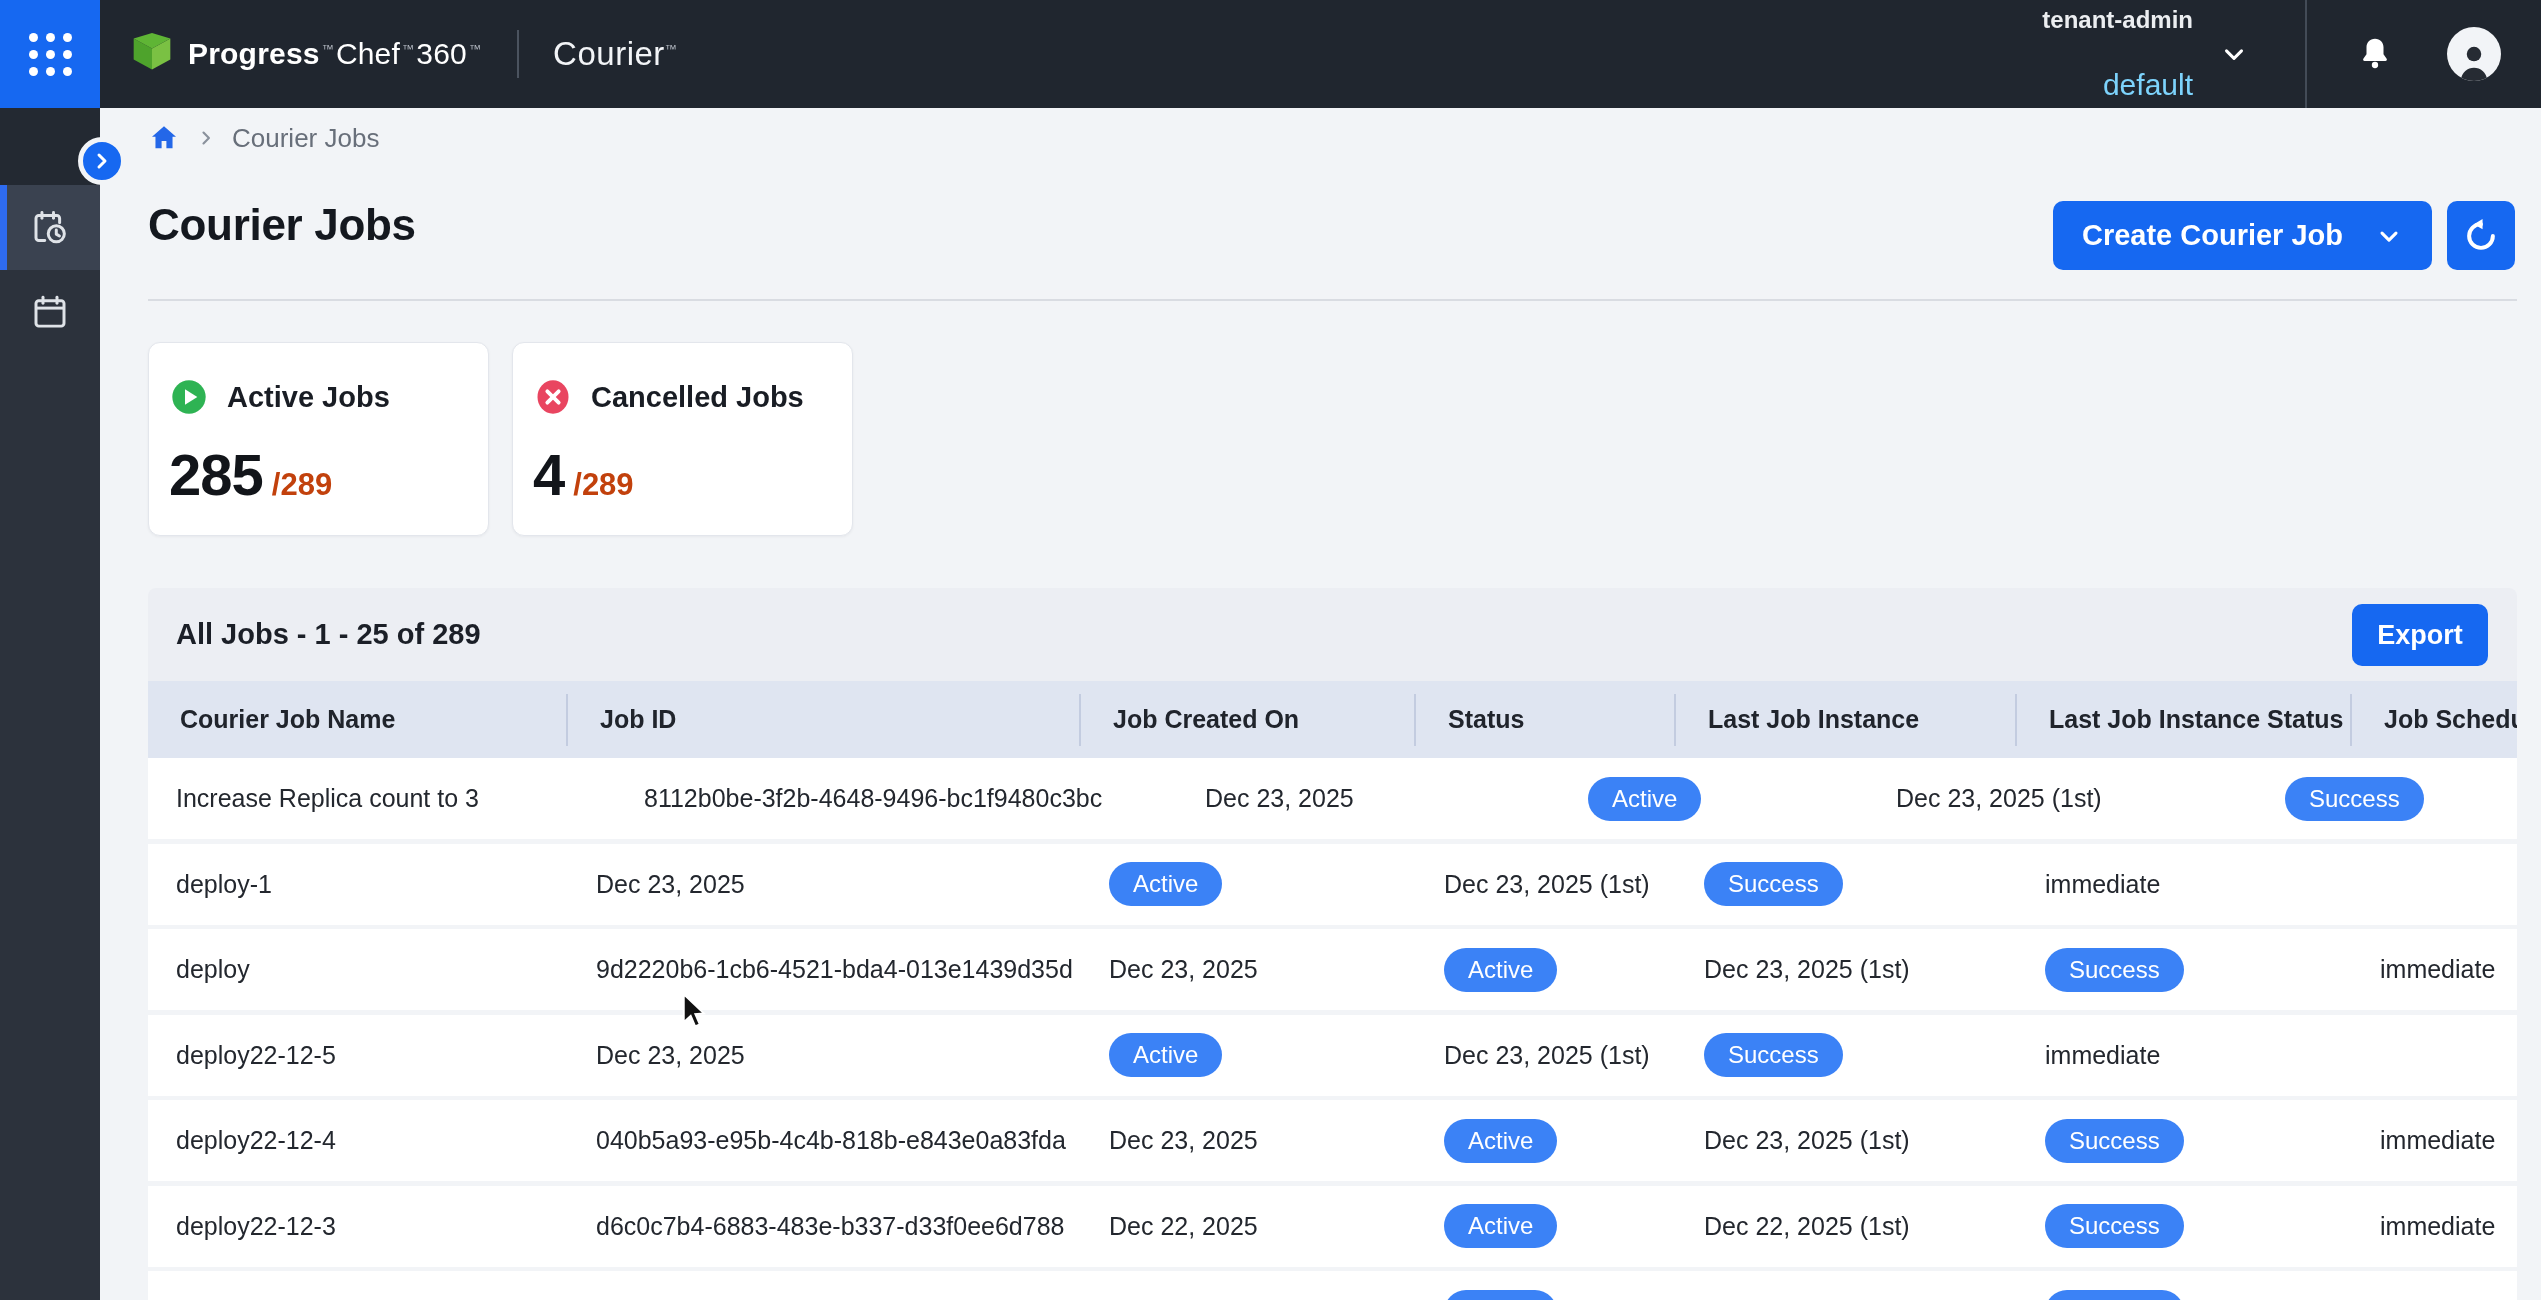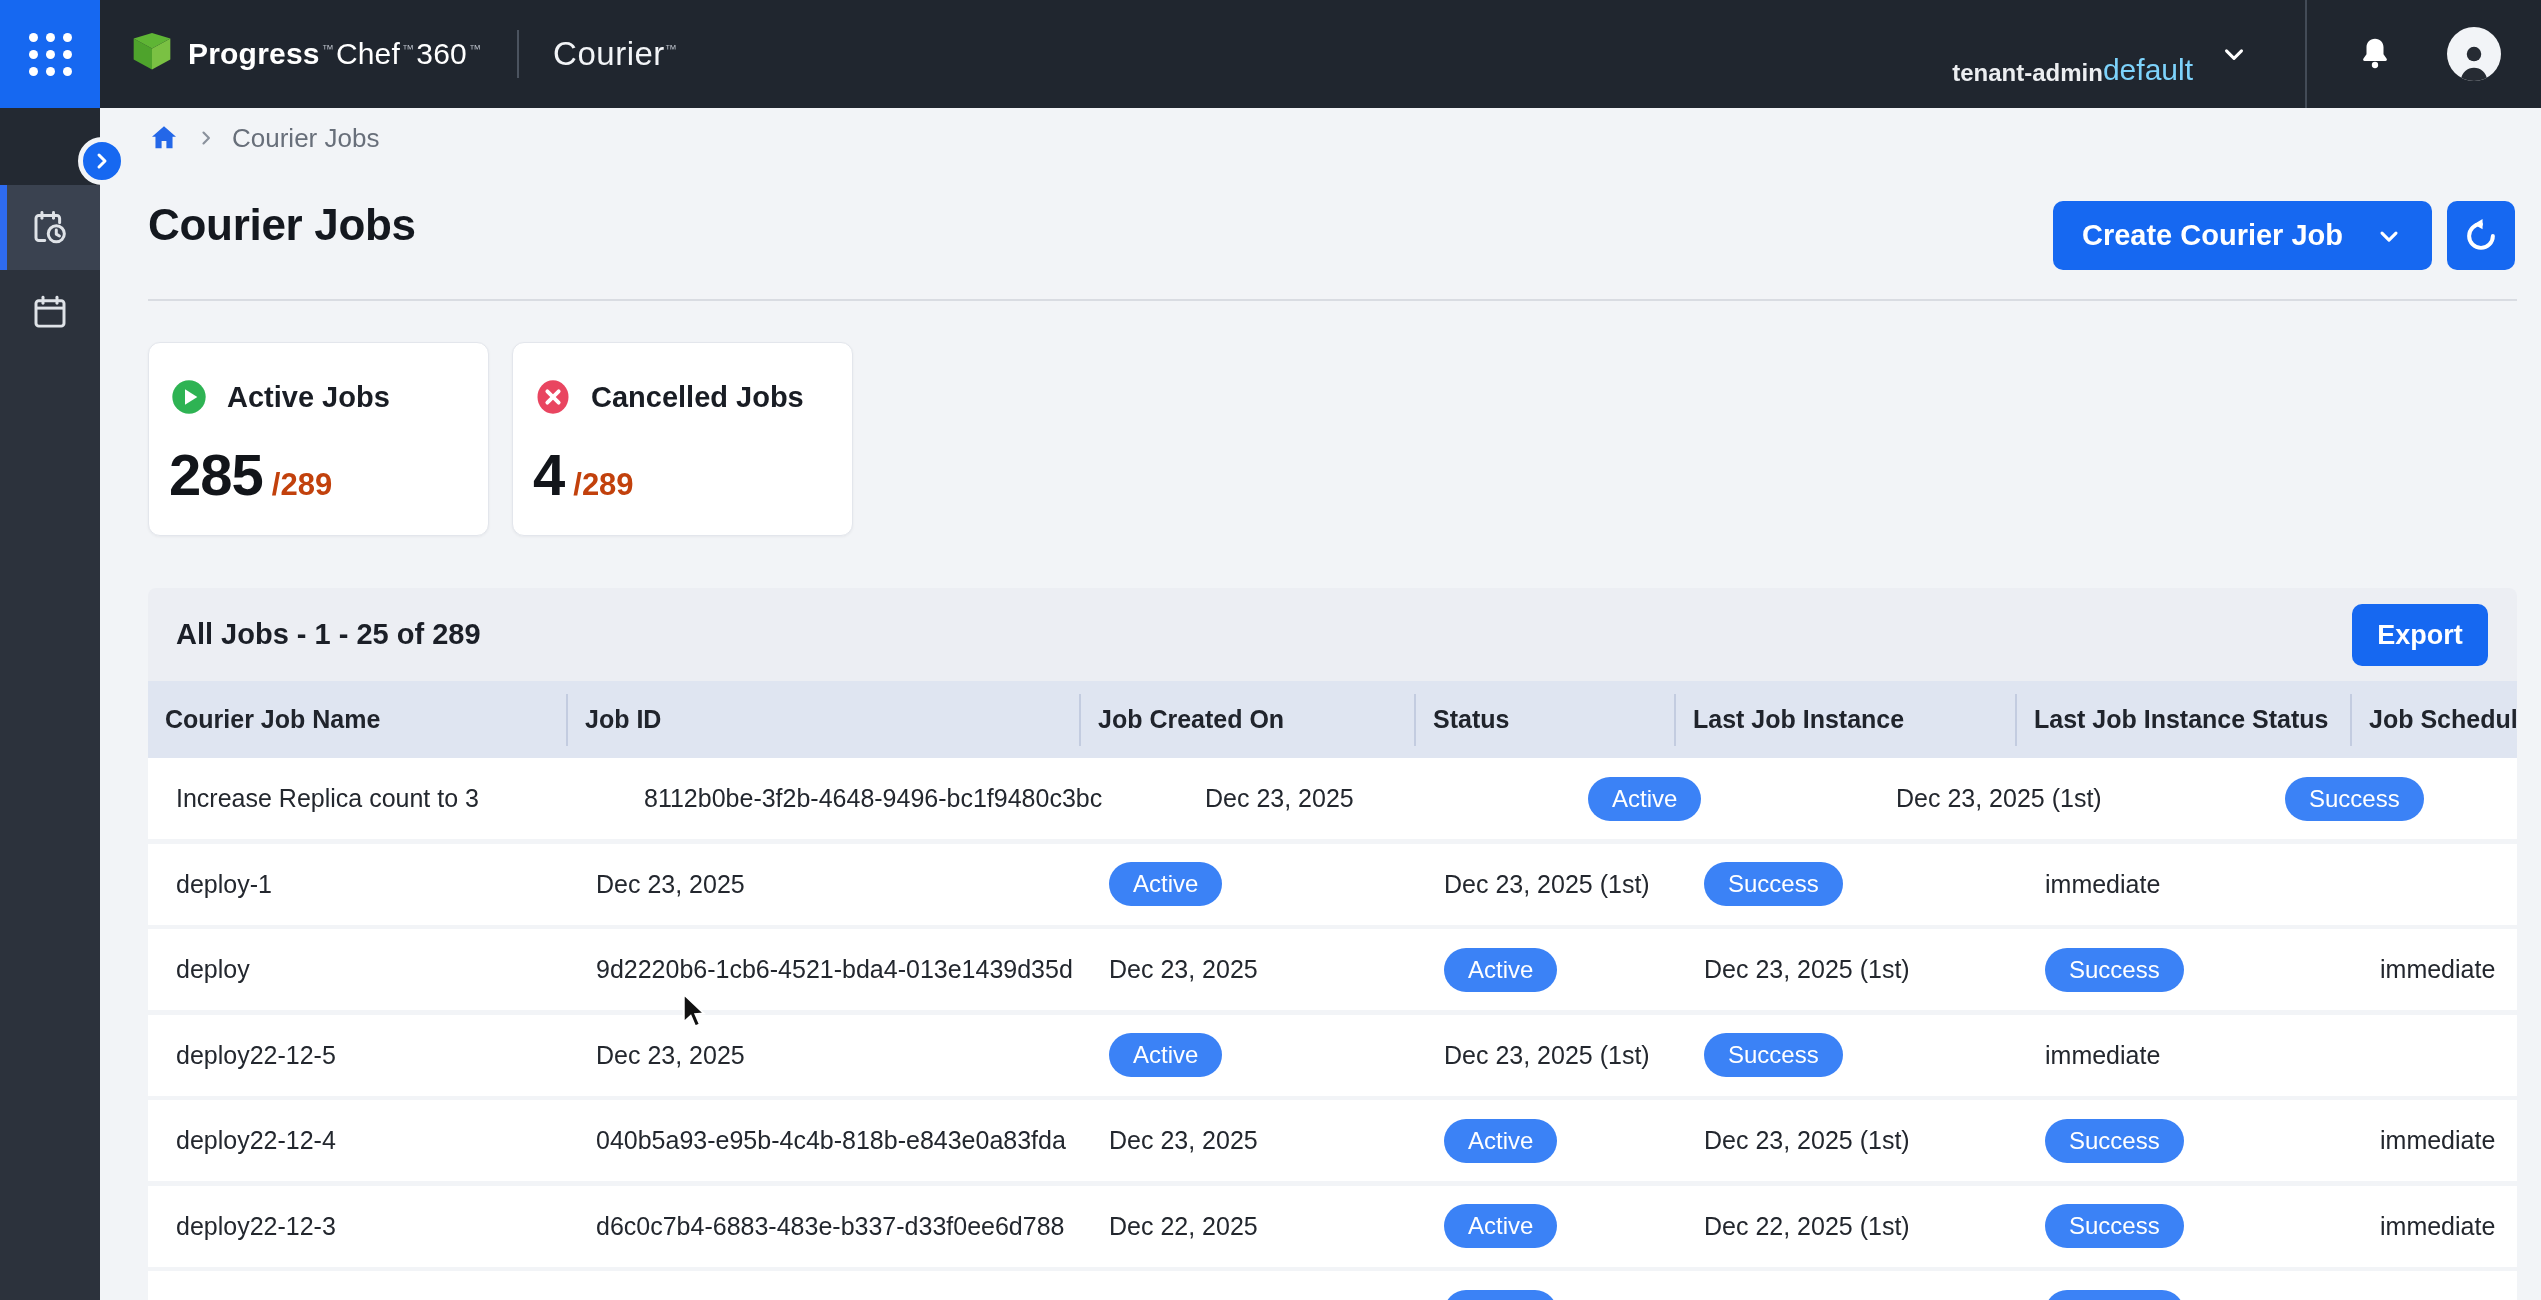--- a/index.html
+++ b/index.html
@@ -16,21 +16,21 @@
   .brand{display:flex;align-items:center;margin-left:30px;}
   .brand svg{margin-right:14px;}
   .brand-text{font-size:30px;color:#fff;letter-spacing:.2px;white-space:nowrap;}
   .brand-text .b{font-weight:700;}
   .brand-text sup{font-size:12px;color:#b7bdc6;margin:0 2px;}
   .tb-divider{width:2px;height:48px;background:#4b535f;margin:0 34px;}
   .product{font-size:33px;font-weight:300;color:#f2f4f7;letter-spacing:.5px;}
   .product sup{font-size:12px;color:#b7bdc6;}
   .tb-spacer{flex:1;}
   .user-menu{display:flex;align-items:center;cursor:pointer;margin-right:56px;}
-  .user-texts{display:flex;flex-direction:row;align-items:flex-end;margin-right:26px;}
+  .user-texts{display:flex;flex-direction:column;align-items:flex-end;margin-right:26px;}
   .user-role{font-size:24px;color:#eceef1;font-weight:600;line-height:1.25;}
   .user-tenant{font-size:30px;color:#7dd3fc;line-height:1.25;margin-top:31px;}
   .tb-vline{width:2px;height:108px;background:#434b57;}
   .bell-wrap{margin:0 52px 0 48px;cursor:pointer;display:flex;align-items:center;}
   .avatar{width:54px;height:54px;border-radius:50%;background:#f2f4f7;display:flex;align-items:flex-end;justify-content:center;overflow:hidden;margin-right:40px;cursor:pointer;}
   
   .sidebar{position:absolute;left:0;top:108px;width:100px;bottom:0;background:#2c323c;z-index:10;}
   .sb-top{height:77px;background:#232932;}
   .sb-item{height:85px;display:flex;align-items:center;justify-content:center;cursor:pointer;position:relative;}
   .sb-item.active{background:#3a4250;}
@@ -53,21 +53,21 @@
   .card-value{font-size:58px;font-weight:800;color:#12151a;letter-spacing:-1px;}
   .card-total{font-size:31px;font-weight:800;color:#c2410c;margin-left:9px;}
   
   .list-strip{position:absolute;left:148px;top:588px;width:2369px;height:93px;background:#eceef3;border-radius:8px 8px 0 0;display:flex;align-items:center;}
   .list-title{font-size:29px;font-weight:700;color:#1b1f27;margin-left:28px;}
   .export-btn{position:absolute;left:2204px;top:16px;width:136px;height:62px;font-size:27px;font-weight:700;display:flex;align-items:center;justify-content:center;}
   
   .table{position:absolute;left:148px;top:681px;width:2369px;overflow:hidden;}
   .tgrid{display:grid;grid-template-columns:420px 513px 335px 260px 341px 335px 300px;align-items:center;}
   .thead{background:#dfe5f1;height:77px;}
-  .th{font-size:25px;font-weight:700;color:#20242c;padding-left:17px;position:relative;white-space:nowrap;}
+  .th{font-size:25px;font-weight:700;color:#20242c;padding-left:32px;position:relative;white-space:nowrap;}
   .th:not(:last-child)::after{content:"";position:absolute;right:0;top:50%;transform:translateY(-50%);width:2px;height:52px;background:#c3cce0;}
   .tr{background:#fff;height:81px;margin-top:4.5px;cursor:pointer;}
   .tr:first-of-type{margin-top:0;gap:48px;}
   .td{font-size:25px;color:#23272e;padding-left:28px;white-space:nowrap;overflow:hidden;}
   .pill{display:inline-block;background:#3b82f6;color:#fff;font-size:24px;font-weight:500;line-height:44px;padding:0 24px;border-radius:23px;}
   
   .cursor{position:absolute;left:679px;top:993px;z-index:99;pointer-events:none;}
 </style>
 </head>
 <body>

